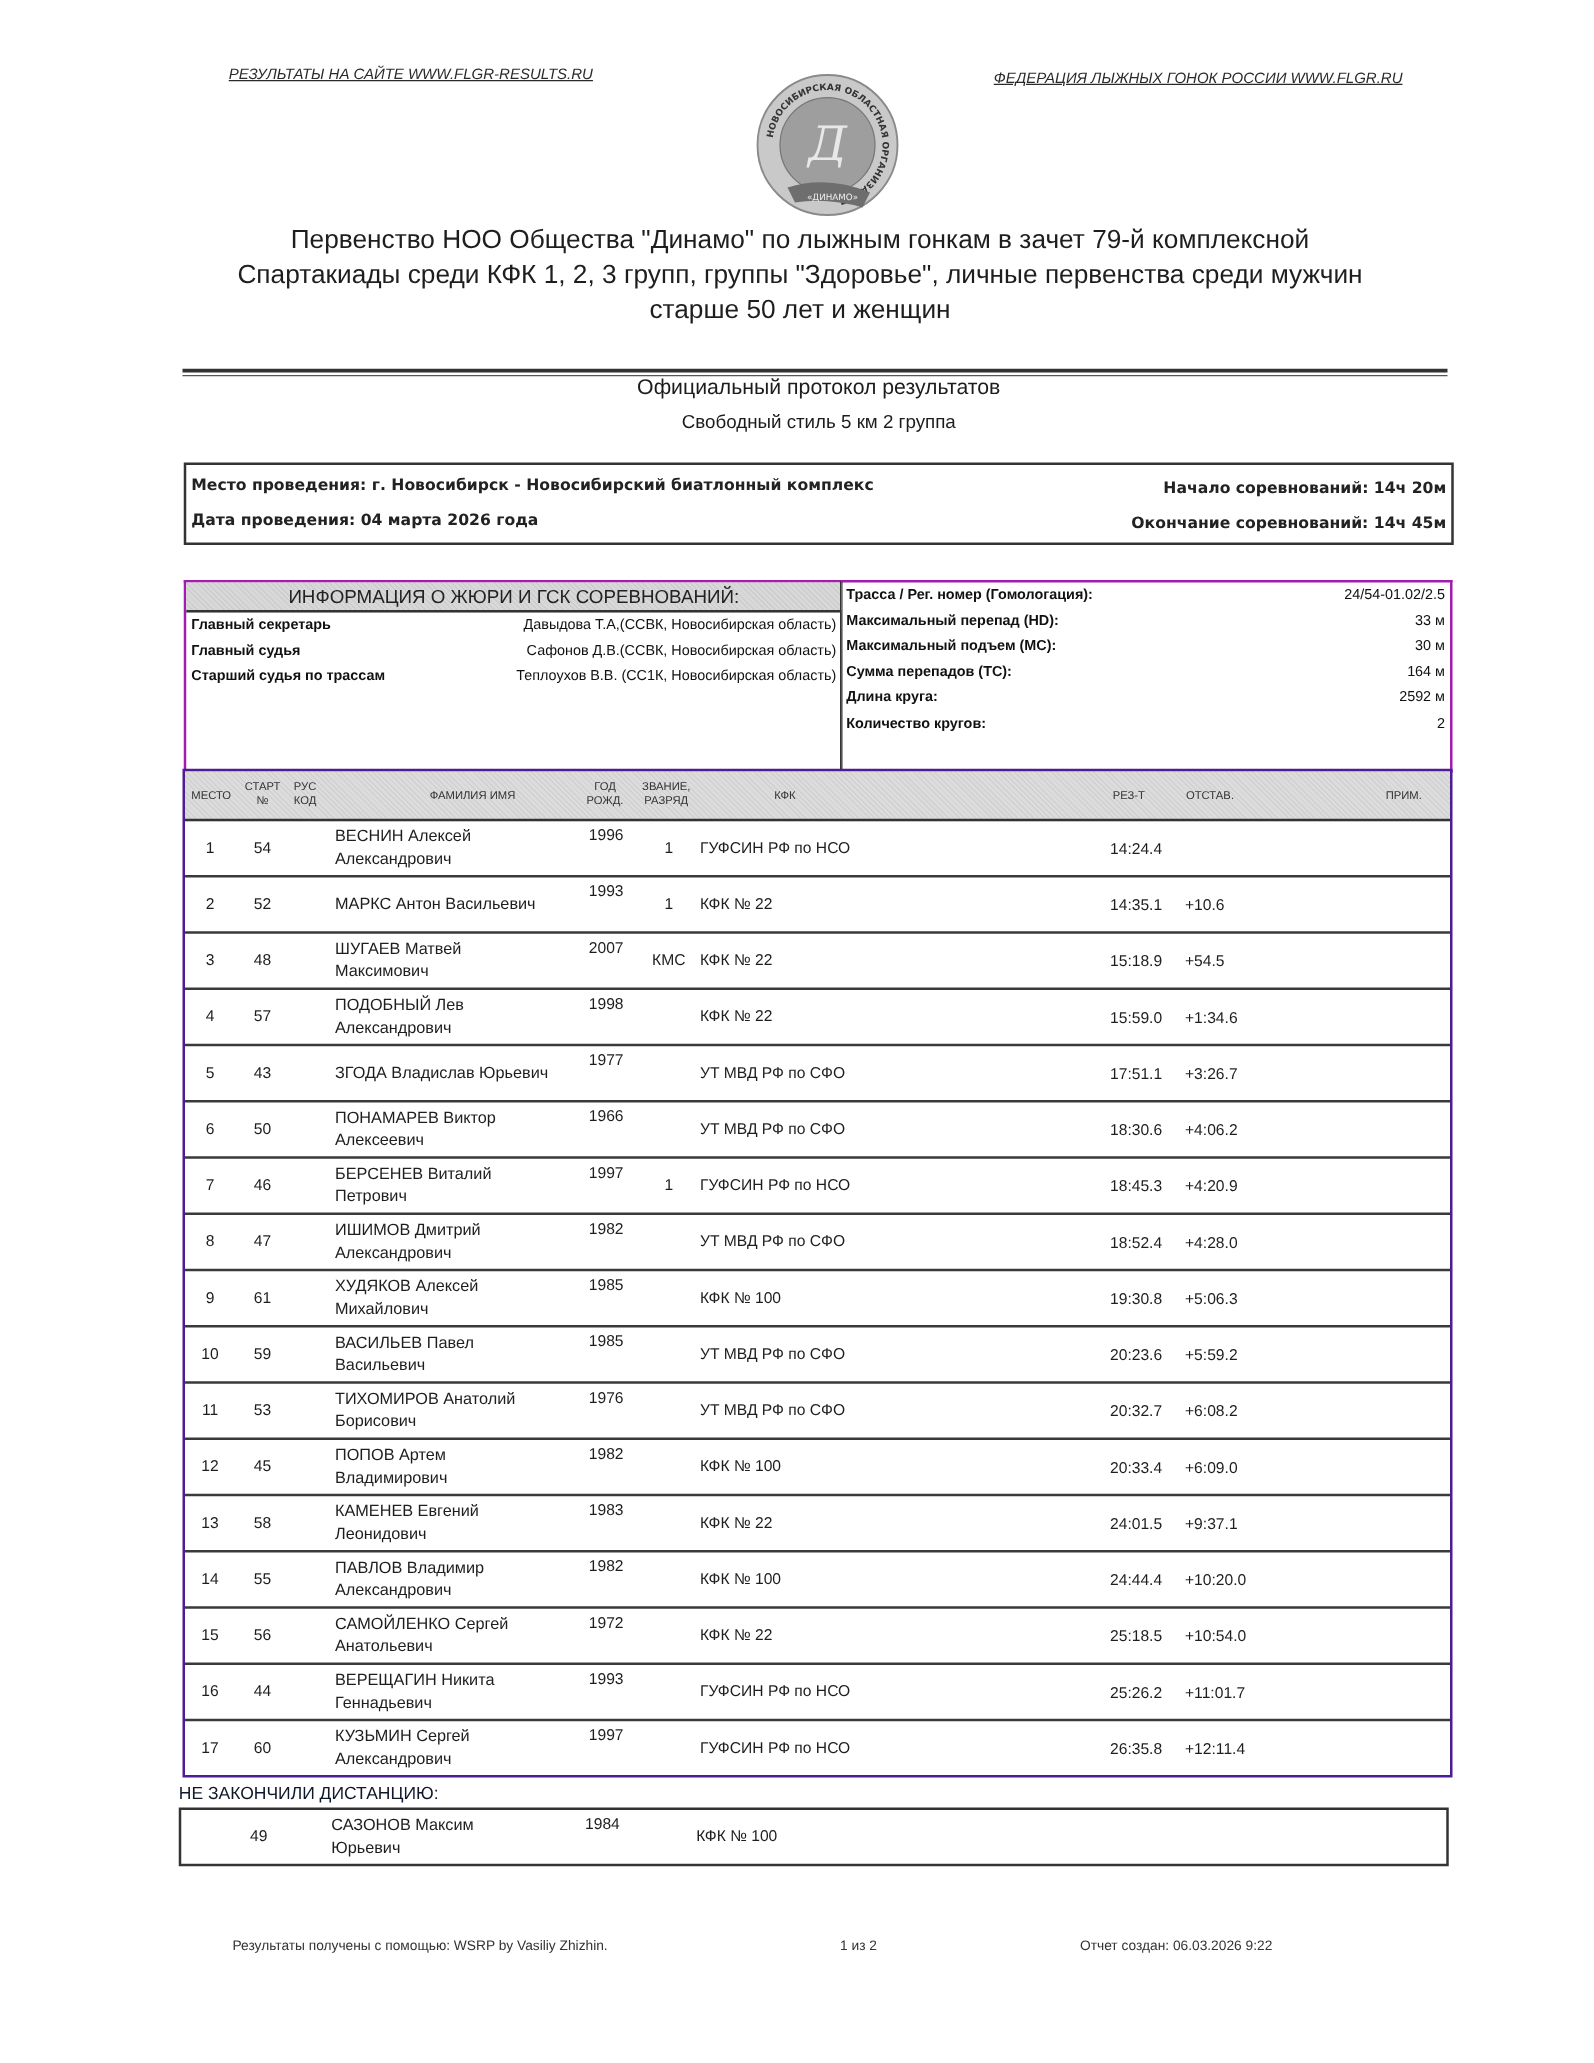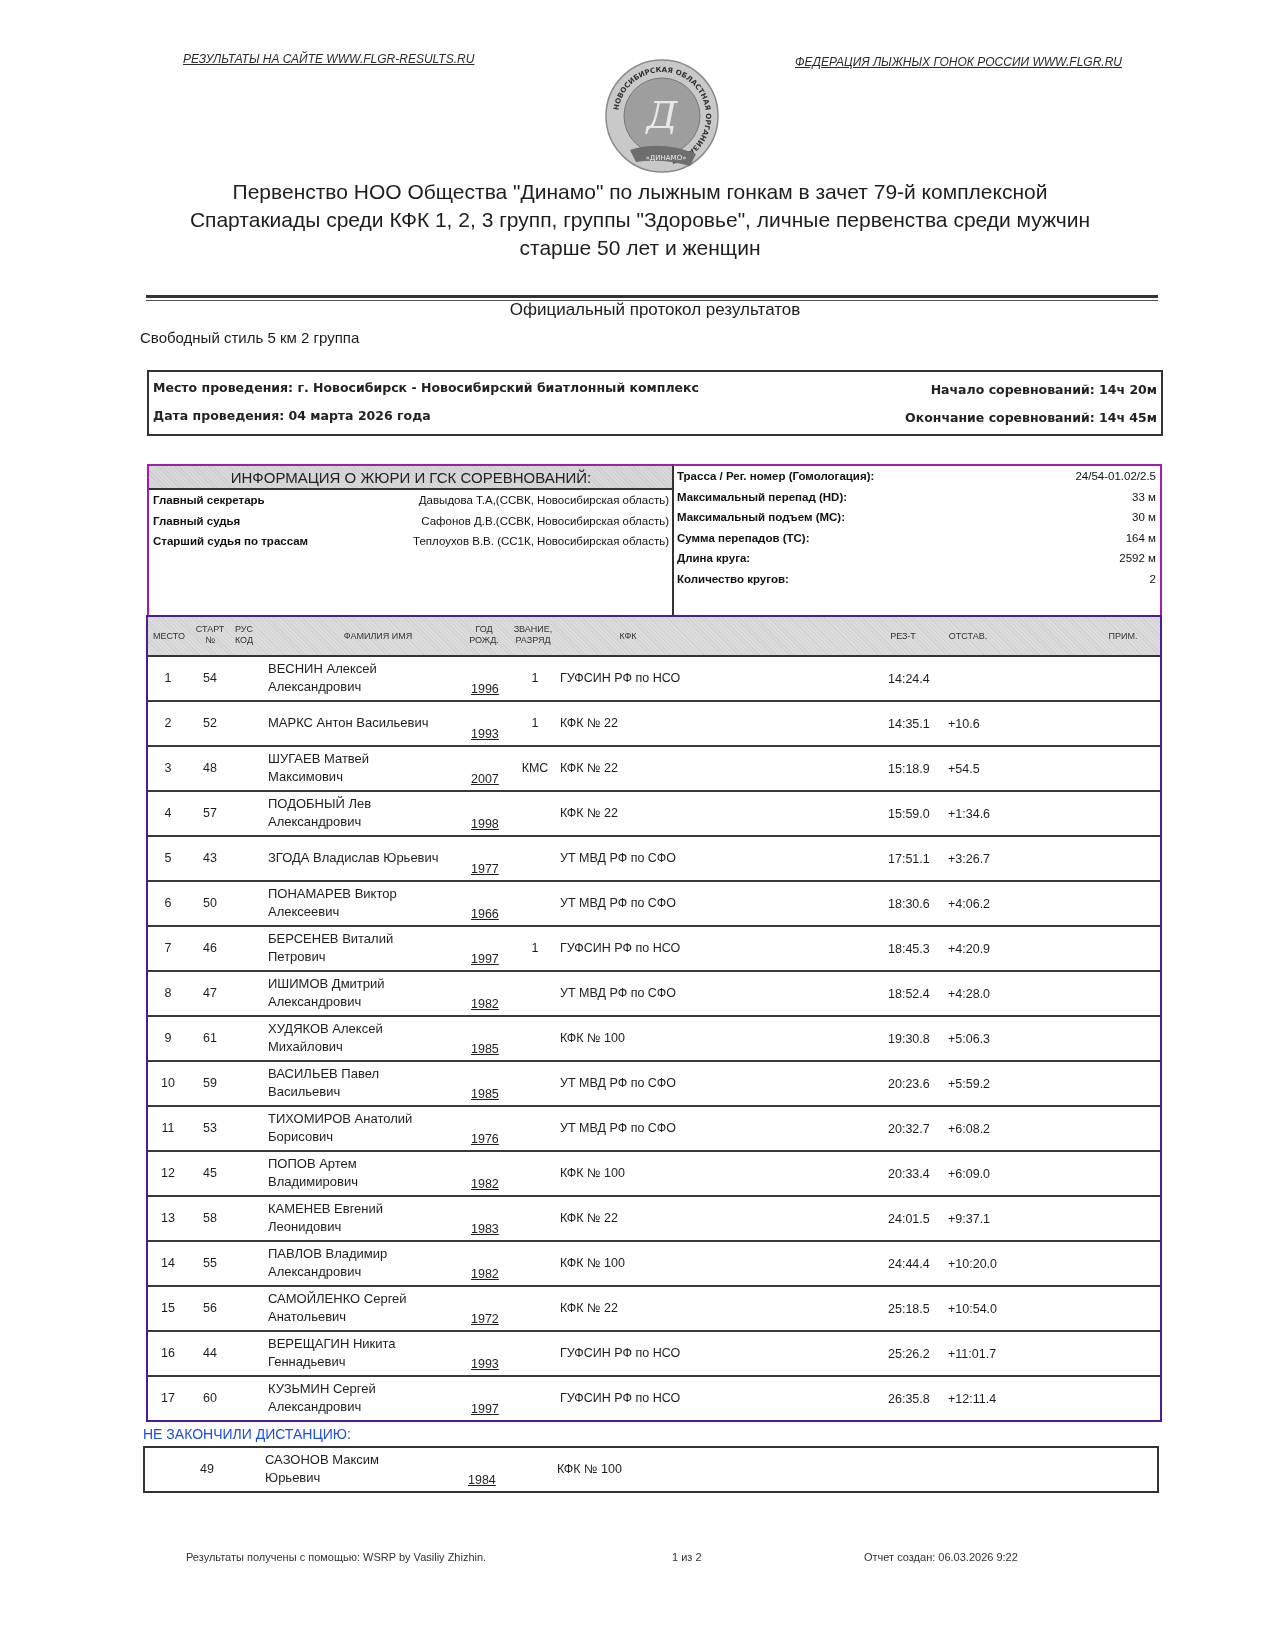--- a/index.html
+++ b/index.html
@@ -5,45 +5,45 @@
   html, body { margin: 0; padding: 0; background: #ffffff; }
   body { width: 1275px; height: 1650px; position: relative; overflow: hidden;
          font-family: "Liberation Sans", sans-serif; color: #1c1c1c; }
   .abs { position: absolute; }
   .toplink { font-size: 12px; font-style: italic; text-decoration: underline; top: 52px; color: #2a2a2a; }
   #logo { left: 604px; top: 58px; width: 116px; height: 116px; }
   .title { left: 140px; width: 1000px; text-align: center; font-size: 21px; line-height: 28px; top: 178px; color: #1e1e1e; }
   .hr1 { left: 146px; width: 1012px; top: 295px; border-top: 3px solid #333; }
   .hr2 { left: 146px; width: 1012px; top: 300px; border-top: 1px solid #555; }
   .sub1 { left: 140px; width: 1030px; text-align: center; top: 300px; font-size: 17px; }
-  .sub2 { left: 140px; width: 1030px; top: 329px; font-size: 15px; }
+  .sub2 { left: 140px; width: 1030px; text-align: center; top: 329px; font-size: 15px; }
   .venuebox { left: 147px; top: 370px; width: 1012px; height: 62px; border: 2px solid #333; border-bottom-width: 2px; }
   .venuebox .line { position: absolute; font-family: "DejaVu Sans", sans-serif; font-size: 12.5px; font-weight: bold; color: #222; }
   .panel { top: 464px; height: 150px; border: 2px solid #a21caf; }
   .panel .head { height: 22px; background: #d8d8d8; border-bottom: 2px solid #333; text-align: center; font-size: 15px; line-height: 24px; color: #222;
                  background-image: repeating-linear-gradient(45deg, rgba(0,0,0,0.05) 0 1px, transparent 1px 3px); }
   .panel .row { position: relative; height: 20.5px; font-size: 11.5px; line-height: 20px; color: #111; }
   .panel .row .k { position: absolute; left: 4px; font-weight: bold; }
   .panel .row .v { position: absolute; right: 4px; }
   .results { left: 146px; top: 615px; width: 1012px; border: 2px solid #4c1d95; }
   .thead { position: relative; height: 38px; background: #dcdcdc; border-bottom: 2px solid #333;
            background-image: repeating-linear-gradient(45deg, rgba(0,0,0,0.05) 0 1px, transparent 1px 3px); font-size: 9px; color: #333; }
   .thead span { position: absolute; text-align: center; line-height: 11px; }
   .trow { position: relative; height: 43px; border-bottom: 2px solid #3a3a3a; font-size: 12.5px; color: #1e1e1e; }
   .trow:last-child { border-bottom: none; border-radius: 17px; }
   .trow span { position: absolute; }
   .c-place { left: 10px; width: 20px; top: 14px; text-align: center; }
   .c-bib { left: 52px; width: 20px; top: 14px; text-align: center; }
   .c-name { left: 120px; top: 3px; width: 200px; line-height: 18px; font-size: 13px; }
-  .c-year { left: 323px; top: 25px; text-decoration: underline; }
+  .c-year { left: 323px; top: 4px; }
   .c-rank { left: 370px; width: 34px; top: 14px; text-align: center; }
   .c-club { left: 412px; top: 14px; }
   .c-res { left: 740px; top: 15px; }
   .c-gap { left: 800px; top: 15px; }
-  .dnf-label { left: 143px; top: 1426px; font-size: 14px; color: #1d4ed8; }
+  .dnf-label { left: 143px; top: 1426px; font-size: 14px; color: #0f172a; }
   .dnf { left: 143px; top: 1446px; width: 1012px; border: 2px solid #333; }
   .footer { top: 1551px; font-size: 11px; color: #333; }
 </style>
 </head>
 <body>
 
 <div class="abs toplink" style="left:165px;margin-left:18px;">РЕЗУЛЬТАТЫ НА САЙТЕ WWW.FLGR-RESULTS.RU</div>
 <div class="abs toplink" style="left:795px; top:55px;">ФЕДЕРАЦИЯ ЛЫЖНЫХ ГОНОК РОССИИ WWW.FLGR.RU</div>
 
 <div class="abs" id="logo">

